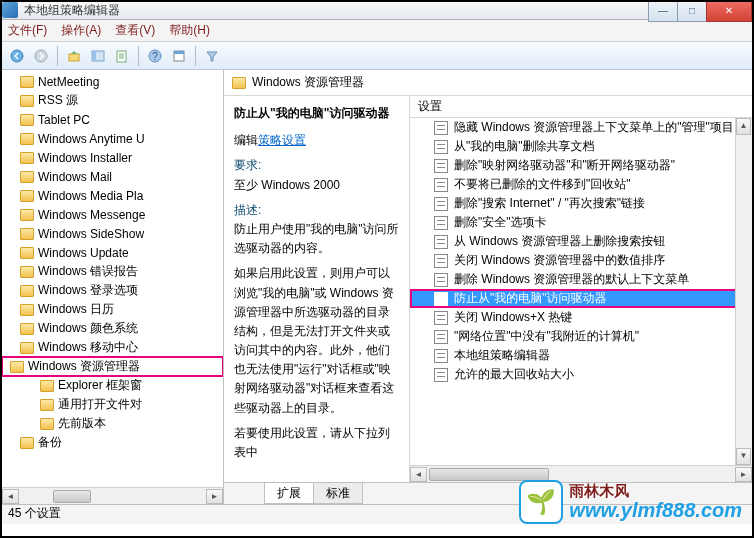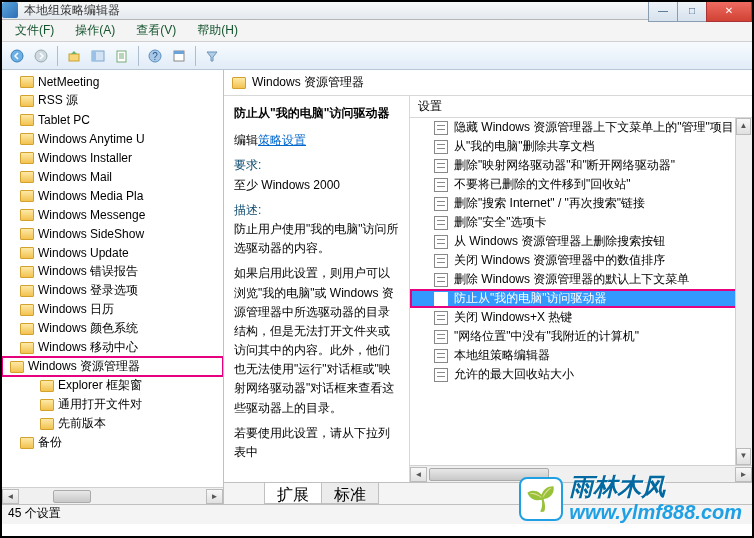--- a/index.html
+++ b/index.html
@@ -56,21 +56,21 @@
 
 
 .menubar {
   height: 22px;
   background: #f4f4f4;
   border-bottom: 1px solid #d0d0d0;
   display: flex;
   align-items: center;
   padding: 0 6px;
 }
-.menubar span { margin-right: 14px; color: #14532d; margin-left: 7px; }
+.menubar span { margin-right: 14px; color: #7f1d1d; }
 
 
 .toolbar {
   height: 28px;
   background: linear-gradient(to bottom,#f7fbff,#e1ecf7);
   border-bottom: 1px solid #b7c7d6;
   display: flex;
   align-items: center;
   padding: 0 4px;
   gap: 2px;
@@ -288,21 +288,21 @@
   background: #f4f4f4;
   display: flex;
   padding-left: 40px;
 }
 .tab {
   padding: 2px 12px;
   border: 1px solid #c0c0c0;
   border-top: none;
   background: #fff;
   margin-right: -1px;
-  font-size: 16px;
+  font-size: 12px;
   text-align: center;
 }
 .tab.inactive { background: #ececec; }
 
 
 .statusbar {
   height: 20px;
   border-top: 1px solid #c0c0c0;
   background: #f4f4f4;
   display: flex;
@@ -329,24 +329,23 @@
   align-items: center;
   justify-content: center;
   font-size: 24px;
 }
 .wm-text {
   display: flex;
   flex-direction: column;
   line-height: 1.15;
 }
 .wm-brand {
-  font-size: 24px;
+  font-size: 15px;
   font-weight: bold;
-  font-style: italic;
-  color: #0369a1;
+  color: #7f1d1d;
   text-shadow: 1px 1px 0 #fff;
 }
 .wm-url {
   font-size: 20px;
   font-weight: bold;
   font-style: italic;
   color: #1fa0e4;
 }
 
 svg { display: block; }

